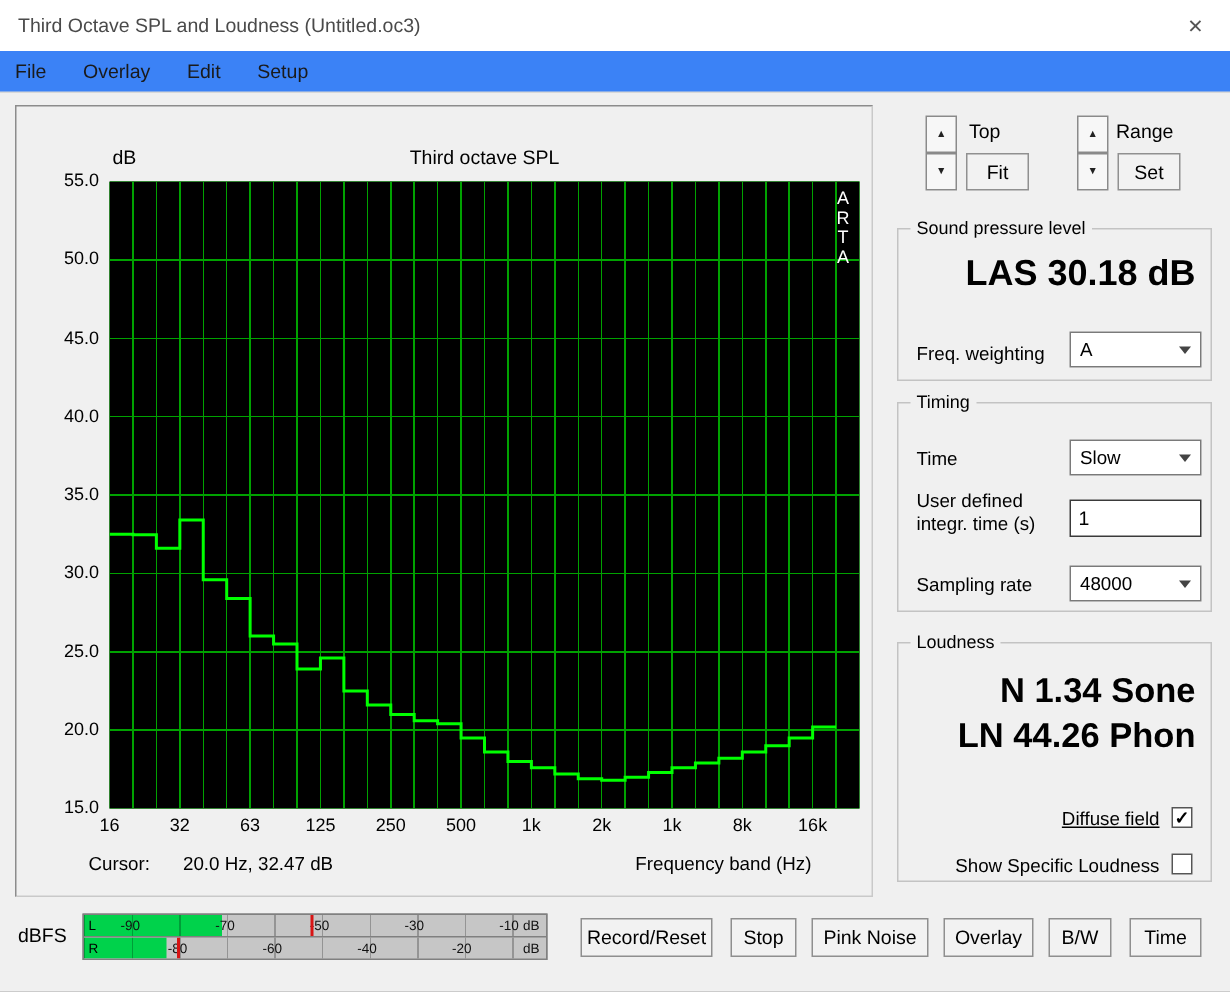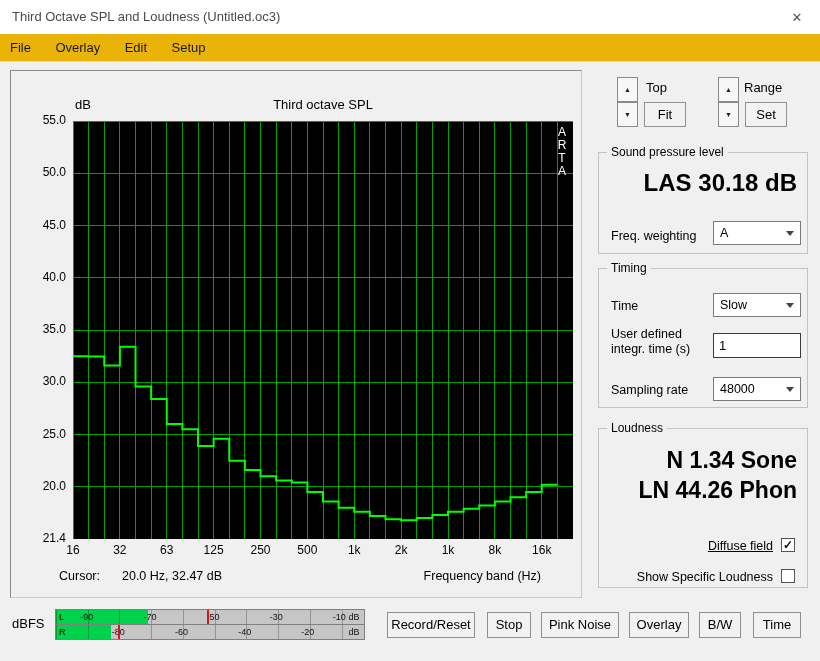--- a/index.html
+++ b/index.html
@@ -7,21 +7,21 @@
   body {
     position:relative; background:#f0f0f0; overflow:hidden;
     font-family:"Liberation Sans", sans-serif; color:#000;
     outline:1px solid #a9a9a9;
   }
   
   .titlebar { position:absolute; left:0; top:0; width:820px; height:34px; background:#fff; }
   .title-text { position:absolute; left:12px; top:9px; font-size:13px; color:#4a4a4a; }
   .close-btn { position:absolute; right:12px; top:7px; width:22px; height:22px;
                font-size:13px; color:#555; text-align:center; line-height:22px; }
-  .menubar { position:absolute; left:0; top:34px; width:820px; height:28px; background:#eab308;
+  .menubar { position:absolute; left:0; top:34px; width:820px; height:28px; background:#3b82f6;
              border-bottom:1px solid #d9d9d9; }
   .menu-item { display:inline-block; padding:6px 10px 0 10px; font-size:13px; color:#1a1a1a; height:27px; }
   
   .chart-panel { position:absolute; left:10px; top:70px; width:572px; height:528px;
                  background:#f0f0f0; border:1px solid; border-color:#8c8c8c #c9c9c9 #c9c9c9 #8c8c8c; }
   .ylabel-db { position:absolute; left:64px; top:26px; font-size:13px; }
   .chart-title { position:absolute; left:62px; top:26px; width:500px; text-align:center; font-size:13px; }
   .plot { position:absolute; left:62px; top:50px; width:500px; height:418px; background:#000; }
   .ytick { position:absolute; left:0; width:55px; text-align:right; font-size:12px; }
   .x-labels { position:absolute; left:0; top:472px; width:572px; height:16px; }
@@ -95,21 +95,21 @@
   </div>
   <div id="y-labels">
       <div class="ytick" style="top: 42px;">55.0</div>
       <div class="ytick" style="top: 94.25px;">50.0</div>
       <div class="ytick" style="top: 146.5px;">45.0</div>
       <div class="ytick" style="top: 198.75px;">40.0</div>
       <div class="ytick" style="top: 251px;">35.0</div>
       <div class="ytick" style="top: 303.25px;">30.0</div>
       <div class="ytick" style="top: 355.5px;">25.0</div>
       <div class="ytick" style="top: 407.75px;">20.0</div>
-      <div class="ytick" style="top: 460px;">21.4</div>
+      <div class="ytick" style="top: 460px;">15.0</div>
     </div>
   <div class="x-labels" id="x-labels">
       <div class="xtick" style="left: 62px;">16</div>
       <div class="xtick" style="left: 108.875px;">32</div>
       <div class="xtick" style="left: 155.75px;">63</div>
       <div class="xtick" style="left: 202.625px;">125</div>
       <div class="xtick" style="left: 249.5px;">250</div>
       <div class="xtick" style="left: 296.375px;">500</div>
       <div class="xtick" style="left: 343.25px;">1k</div>
       <div class="xtick" style="left: 390.125px;">2k</div>

